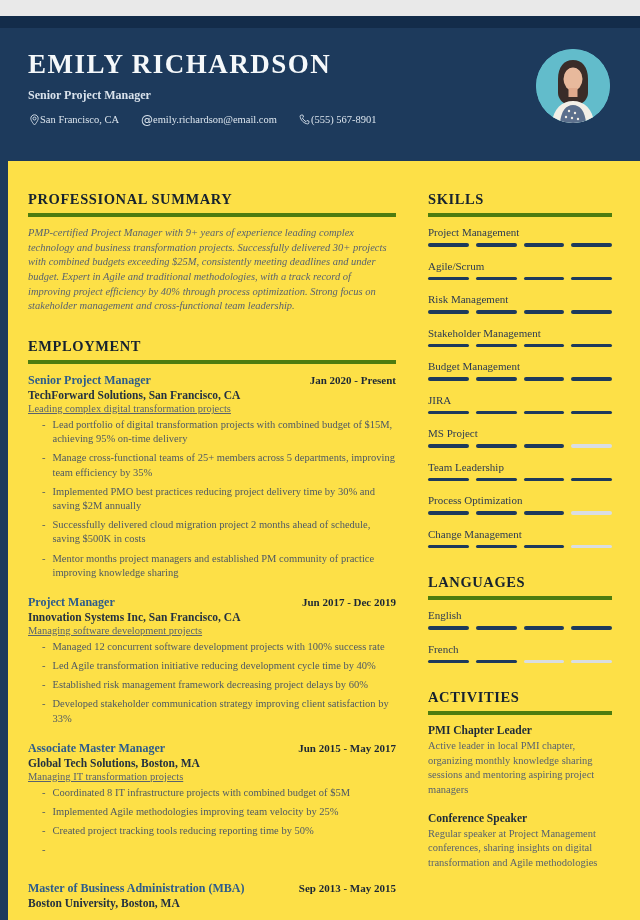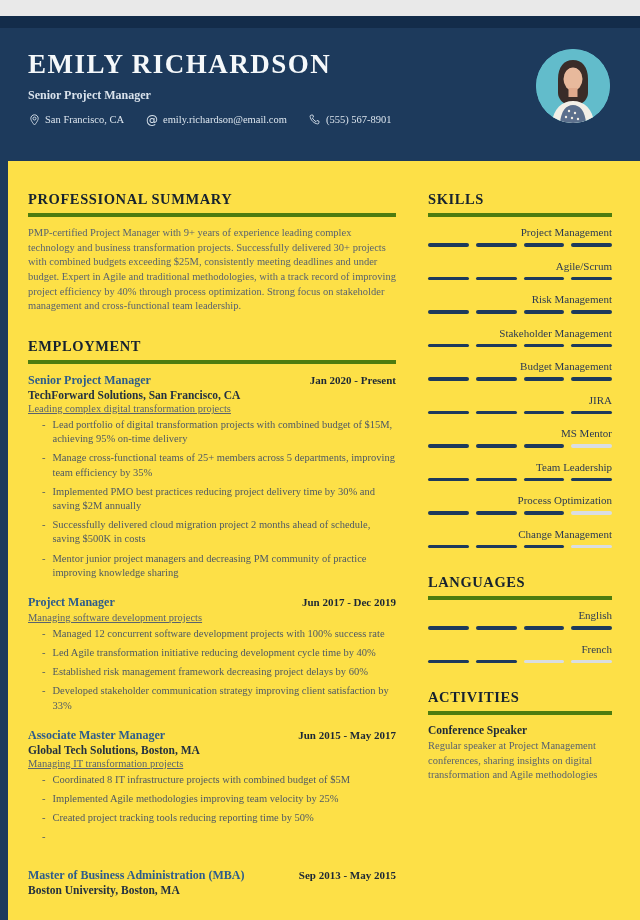--- a/index.html
+++ b/index.html
@@ -14,54 +14,54 @@
     background:#1d3a5c; height:145px; position:relative;
     padding:0 28px; color:#eef3f8;
   }
   .header-topstrip { position:absolute; top:0; left:0; right:0; height:12px; background:#132c4a; }
   .name {
     padding-top:34px; font-size:27px; font-weight:700; letter-spacing:1.5px;
     color:#f5f8fa; line-height:1.1;
   }
   .job-headline { margin-top:8px; font-size:12px; color:#d9e2ec; font-weight:600; }
   .contact-row { margin-top:11px; display:flex; align-items:center; gap:22px; font-size:10.5px; color:#dce5ee; }
-  .contact-item { display:flex; align-items:center; gap:5px; }
+  .contact-item { display:flex; align-items:center; }
   .cicon { display:inline-flex; align-items:center; justify-content:center; width:12px; height:12px; }
   .cicon svg { display:block; }
   .at-glyph { font-size:12px; line-height:1; color:#dce5ee; font-family:"DejaVu Sans",sans-serif; }
   .avatar {
     position:absolute; right:30px; top:33px; width:74px; height:74px;
     border-radius:50%; overflow:hidden; background:#62bccb;
   }
   .avatar svg { display:block; }
   
   .side-stripe { position:absolute; left:0; top:145px; bottom:0; width:8px; background:#1d3a5c; }
   .content { display:flex; gap:32px; padding:30px 28px 0 28px; }
   .col-left { width:368px; flex-shrink:0; }
   .col-right { width:184px; flex-shrink:0; }
   
   .sec-heading {
     font-size:14.5px; font-weight:700; color:#16222f; letter-spacing:0.6px;
     border-bottom:4px solid #4d7c0f; padding-bottom:5px; margin-bottom:9px;
   }
-  .summary-text { font-size:10.5px; line-height:1.4; color:#5a636e; }
+  .summary-text { font-size:10.5px; line-height:1.4; color:#5a636e;font-style:italic; }
   .section { margin-bottom:24px; }
   
   .job { margin-bottom:15px; }
   .job-head { display:flex; justify-content:space-between; align-items:baseline; }
   .job-title { font-size:12px; font-weight:700; color:#2d5c8c; }
   .job-dates { font-size:11px; font-weight:700; color:#1c2735; white-space:nowrap;font-family:Liberation Serif, serif; }
   .job-company { font-size:11.5px; font-weight:700; color:#243140; margin-top:1px; }
   .job-sub { font-size:10.5px; color:#5a636e; margin-top:2px;text-decoration:underline; }
   .bullets { margin-top:4px; }
   .bullet { display:flex; gap:7px; font-size:10.5px; line-height:1.35; color:#4f5964; margin-bottom:5px; padding-left:14px; }
   .bullet .dash { flex-shrink:0; }
   
   .meter-row { margin-bottom:13px; }
-  .meter-label { font-size:11px; color:#2c3a52; margin-bottom:5px;text-align:right; }
+  .meter-label { font-size:11px; color:#2c3a52; margin-bottom:5px; }
   .meter-bar { display:flex; gap:7px; height:3.5px; }
   .meter-seg { flex:1; border-radius:2px; background:#d9dde2; }
   .meter-seg.filled { background:#1d3a5c; }
   
   .activity { margin-bottom:14px; }
   .activity-title { font-size:11.5px; font-weight:700; color:#1d2a3a; margin-bottom:3px; }
   .activity-desc { font-size:10.5px; line-height:1.4; color:#5a636e; }
   .mt-gap { margin-top:26px; }
 </style>
 </head>
@@ -146,29 +146,30 @@
                 <div class="bullet">
     <span class="dash">-</span>
     <span>Implemented PMO best practices reducing project delivery time by 30% and saving $2M annually</span>
   </div>
                 <div class="bullet">
     <span class="dash">-</span>
     <span>Successfully delivered cloud migration project 2 months ahead of schedule, saving $500K in costs</span>
   </div>
                 <div class="bullet">
     <span class="dash">-</span>
-    <span>Mentor junior project managers and decreasing PM community of practice improving knowledge sharing</span>
+    <span>Mentor months project managers and established PM community of practice improving knowledge sharing</span>
   </div>
               </div>
   </div>
             <div class="job">
     <div class="job-head">
       <span class="job-title">Project Manager</span>
       <span class="job-dates">Jun 2017 - Dec 2019</span>
     </div>
+    <div class="job-company">Innovation Systems Inc, San Francisco, CA</div>
     <div class="job-sub">Managing software development projects</div>
     <div class="bullets">
                 <div class="bullet">
     <span class="dash">-</span>
     <span>Managed 12 concurrent software development projects with 100% success rate</span>
   </div>
                 <div class="bullet">
     <span class="dash">-</span>
     <span>Led Agile transformation initiative reducing development cycle time by 40%</span>
   </div>
@@ -278,21 +279,21 @@
             <div class="meter-row">
     <div class="meter-label">JIRA</div>
     <div class="meter-bar">
                 <div class="meter-seg filled"></div>
                 <div class="meter-seg filled"></div>
                 <div class="meter-seg filled"></div>
                 <div class="meter-seg filled"></div>
               </div>
   </div>
             <div class="meter-row">
-    <div class="meter-label">MS Mentor</div>
+    <div class="meter-label">MS Project</div>
     <div class="meter-bar">
                 <div class="meter-seg filled"></div>
                 <div class="meter-seg filled"></div>
                 <div class="meter-seg filled"></div>
                 <div class="meter-seg"></div>
               </div>
   </div>
             <div class="meter-row">
     <div class="meter-label">Team Leadership</div>
     <div class="meter-bar">
@@ -344,20 +345,24 @@
                 <div class="meter-seg"></div>
               </div>
   </div>
           </div>
       </div>
 
       <div class="mt-gap">
         <div class="sec-heading">ACTIVITIES</div>
         <div id="activities-container">
             <div class="activity">
+    <div class="activity-title">PMI Chapter Leader</div>
+    <div class="activity-desc">Active leader in local PMI chapter, organizing monthly knowledge sharing sessions and mentoring aspiring project managers</div>
+  </div>
+            <div class="activity">
     <div class="activity-title">Conference Speaker</div>
     <div class="activity-desc">Regular speaker at Project Management conferences, sharing insights on digital transformation and Agile methodologies</div>
   </div>
           </div>
       </div>
 
     </div>
   </div>
 </div>
 

